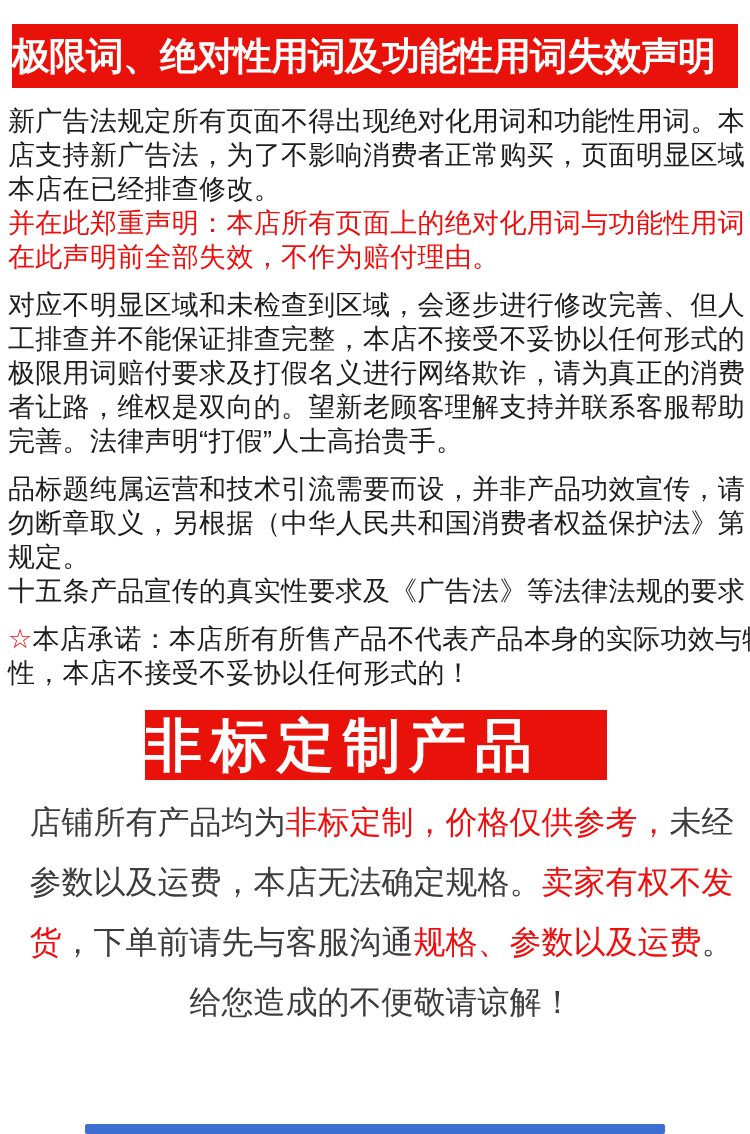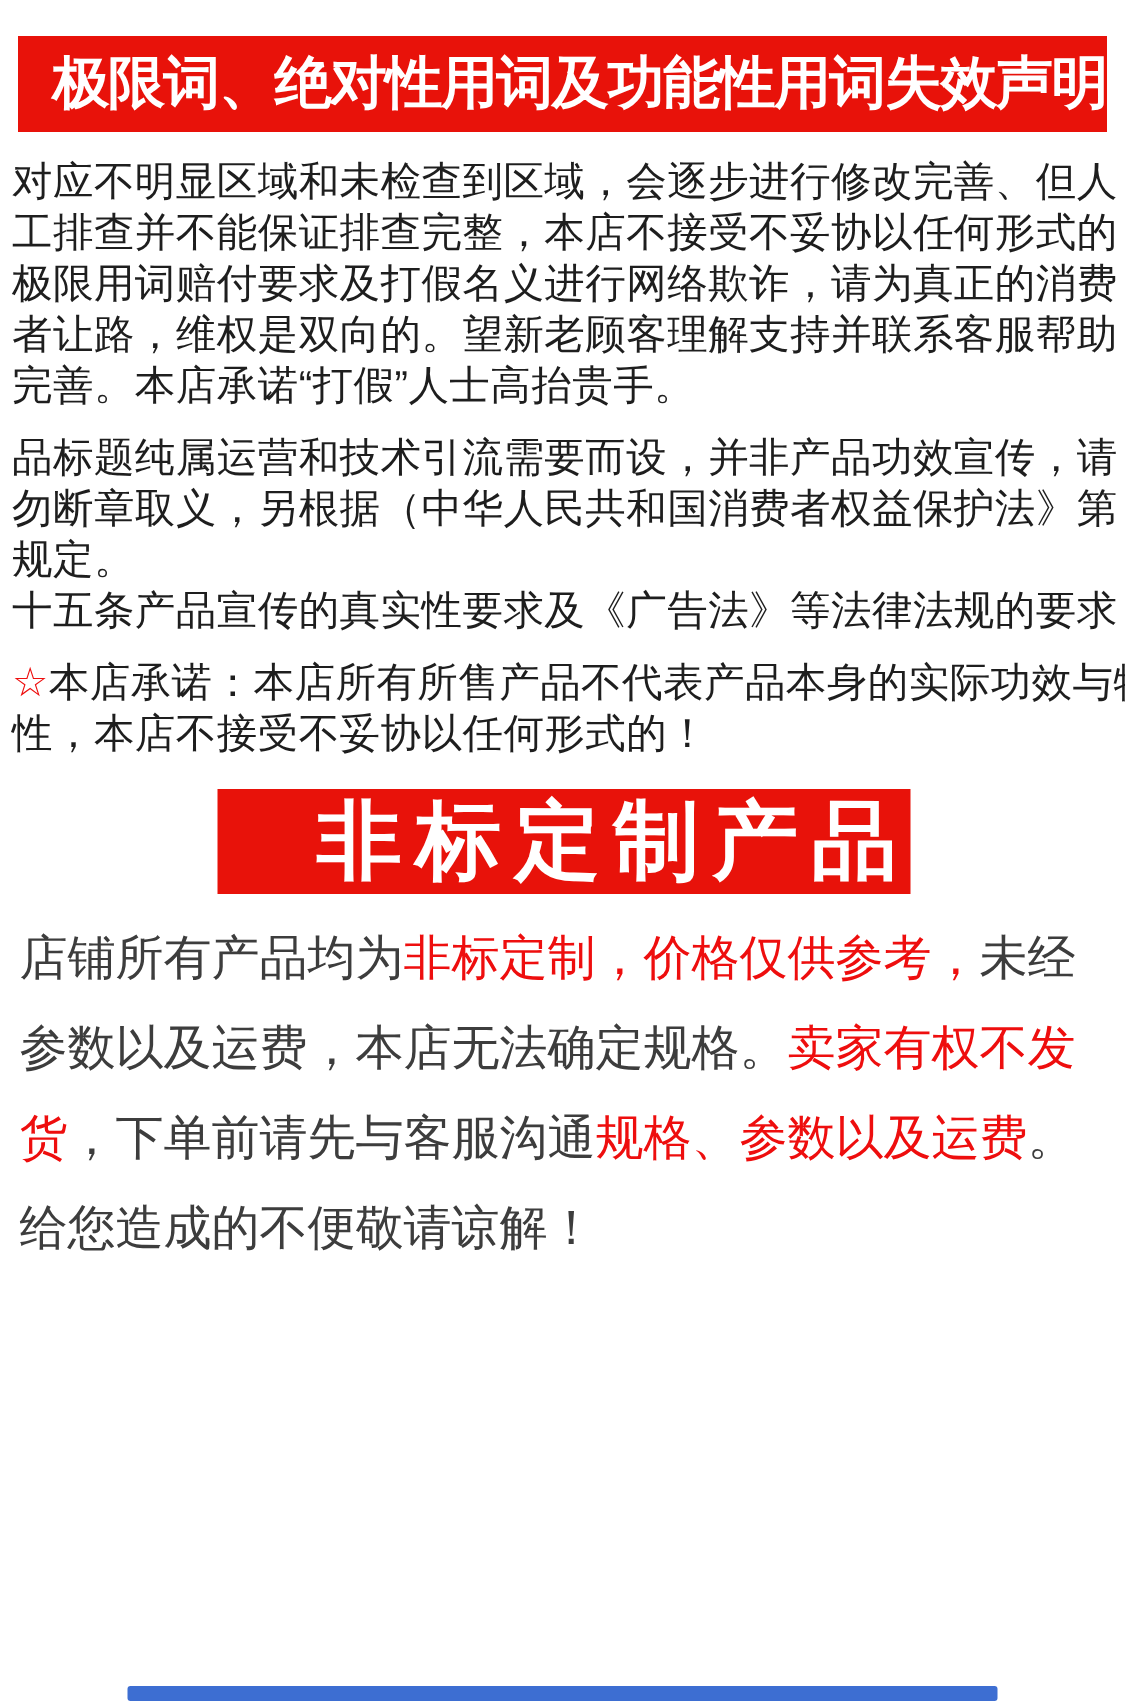--- a/index.html
+++ b/index.html
@@ -15,21 +15,21 @@
   .page{
     position:relative;
     width:750px;height:1134px;
     background:#ffffff;
     overflow:hidden;
   }
   .banner{
     background:var(--banner-red);
     color:#ffffff;
     font-weight:bold;
-    text-align:right;
+    text-align:left;
     white-space:nowrap;
   }
   .banner-top{
     margin:24px 12px 0 12px;
     height:64px;line-height:64px;
     font-size:38px;letter-spacing:-1px;
   }
   .banner-custom{
     margin:20px 0 0 145px;
     width:462px;height:70px;line-height:70px;
@@ -38,20 +38,21 @@
   .content{
     margin:16px 0 0 8px;
     font-size:27px;line-height:34px;letter-spacing:0.3px;
   }
   .content .para{margin:0 0 14px 0;}
   .content .line{white-space:nowrap;}
   .notice{
     margin:12px 0 0 13px;
     font-size:32px;line-height:60px;letter-spacing:0;
     color:var(--text-gray);
+    text-align:center;
   }
   .notice .line{white-space:nowrap;}
   .seg-black{color:var(--text-black);}
   .seg-red{color:var(--text-red);}
   .seg-gray{color:var(--text-gray);}
   .bottom-bar{
     position:absolute;
     left:85px;top:1124px;
     width:580px;height:10px;
     background:var(--bar-blue);
@@ -62,25 +63,32 @@
 <body>
 
 <div class="page">
 
   <div class="banner banner-top">
     <span>极限词、绝对性用词及功能性用词失效声明</span>
   </div>
 
   <div class="content">
       <div class="para">
+        <div class="line"><span class="seg-black">新广告法规定所有页面不得出现绝对化用词和功能性用词。本</span></div>
+        <div class="line"><span class="seg-black">店支持新广告法，为了不影响消费者正常购买，页面明显区域</span></div>
+        <div class="line"><span class="seg-black">本店在已经排查修改。</span></div>
+        <div class="line"><span class="seg-red">并在此郑重声明：本店所有页面上的绝对化用词与功能性用词</span></div>
+        <div class="line"><span class="seg-red">在此声明前全部失效，不作为赔付理由。</span></div>
+      </div>
+      <div class="para">
         <div class="line"><span class="seg-black">对应不明显区域和未检查到区域，会逐步进行修改完善、但人</span></div>
         <div class="line"><span class="seg-black">工排查并不能保证排查完整，本店不接受不妥协以任何形式的</span></div>
         <div class="line"><span class="seg-black">极限用词赔付要求及打假名义进行网络欺诈，请为真正的消费</span></div>
         <div class="line"><span class="seg-black">者让路，维权是双向的。望新老顾客理解支持并联系客服帮助</span></div>
-        <div class="line"><span class="seg-black">完善。本店承诺“打假”人士高抬贵手。</span></div>
+        <div class="line"><span class="seg-black">完善。法律声明“打假”人士高抬贵手。</span></div>
       </div>
       <div class="para">
         <div class="line"><span class="seg-black">品标题纯属运营和技术引流需要而设，并非产品功效宣传，请</span></div>
         <div class="line"><span class="seg-black">勿断章取义，另根据（中华人民共和国消费者权益保护法》第</span></div>
         <div class="line"><span class="seg-black">规定。</span></div>
         <div class="line"><span class="seg-black">十五条产品宣传的真实性要求及《广告法》等法律法规的要求</span></div>
       </div>
       <div class="para">
         <div class="line"><span class="seg-red">☆</span><span class="seg-black">本店承诺：本店所有所售产品不代表产品本身的实际功效与特</span></div>
         <div class="line"><span class="seg-black">性，本店不接受不妥协以任何形式的！</span></div>

